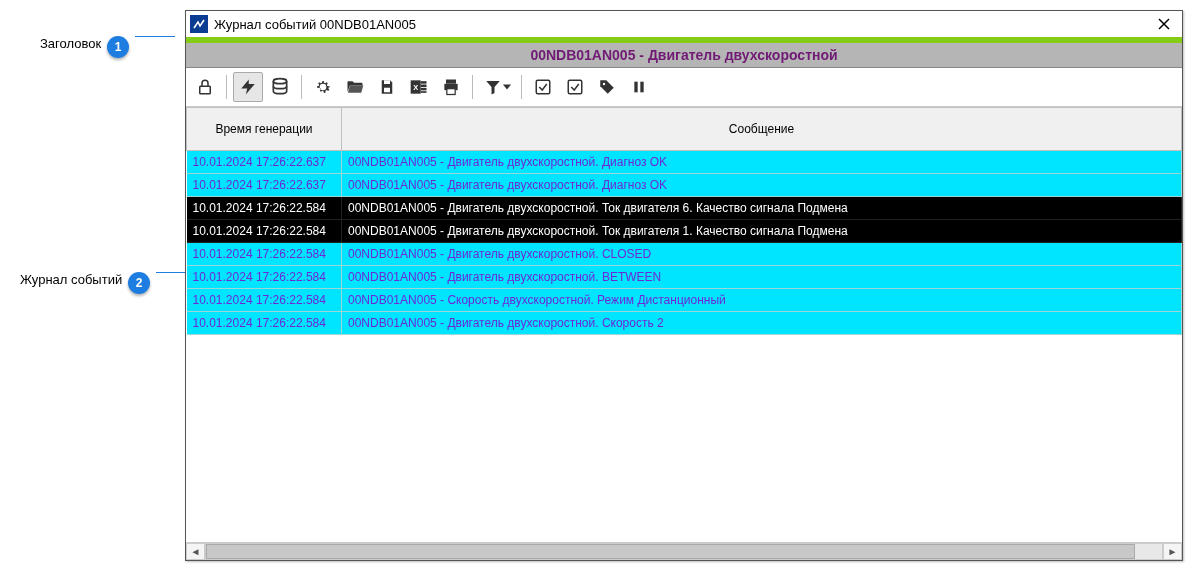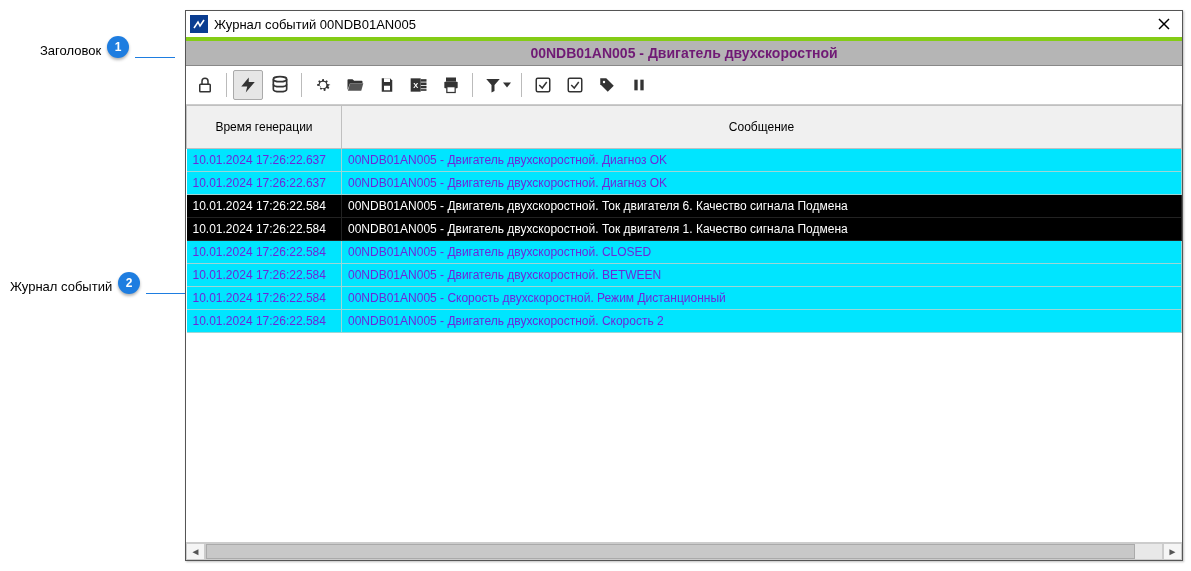--- a/index.html
+++ b/index.html
@@ -10,21 +10,21 @@
     color: #000;
   }
   .canvas {
     position: relative;
     width: 1191px;
     height: 571px;
   }
   .callout {
     position: absolute;
     display: flex;
-    align-items: flex-end;
+    align-items: flex-start;
     gap: 6px;
     font-size: 13px;
     color: #000;
   }
   .callout .bubble {
     width: 22px;
     height: 22px;
     border-radius: 11px / 11px;
     background: #1e7de0;
     color: #fff;
@@ -50,21 +50,21 @@
     height: 549px;
     border: 1px solid #555;
     box-shadow: 1px 1px 2px rgba(0,0,0,0.25);
     background: #fff;
     display: flex;
     flex-direction: column;
   }
   .titlebar {
     height: 26px;
     background: #fff;
-    border-bottom: 4px solid #84cc16;
+    border-bottom: 6px solid #84cc16;
     display: flex;
     align-items: center;
     padding: 0 4px 0 4px;
   }
   .titlebar .app-icon {
     width: 18px; height: 18px;
     background: #0a3d91;
     display: flex; align-items: center; justify-content: center;
     margin-right: 6px;
   }
@@ -169,21 +169,21 @@
 <body>
 
 <div class="canvas">
 
   <div class="callout" style="left:40px; top:36px;">
     <span class="label">Заголовок</span>
     <span class="bubble">1</span>
     <span class="lead"></span>
   </div>
 
-  <div class="callout" style="left:10px; top:272px;">
+  <div class="callout" style="left:20px; top:272px;">
     <span class="label">Журнал событий</span>
     <span class="bubble">2</span>
     <span class="lead"></span>
   </div>
 
   <div class="window">
     <div class="titlebar">
       <span class="app-icon">
         <svg width="12" height="12" viewBox="0 0 12 12">
             <polyline points="1,10 5,4 7,8 11,2" stroke="#fff" stroke-width="1.6" fill="none"></polyline>

